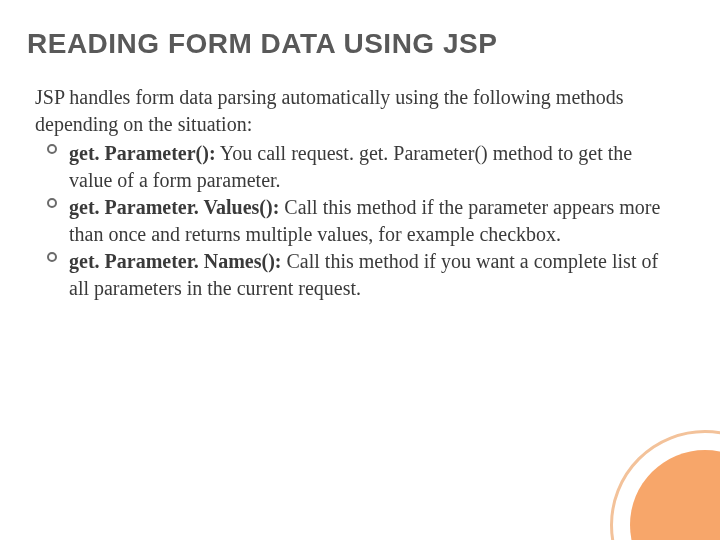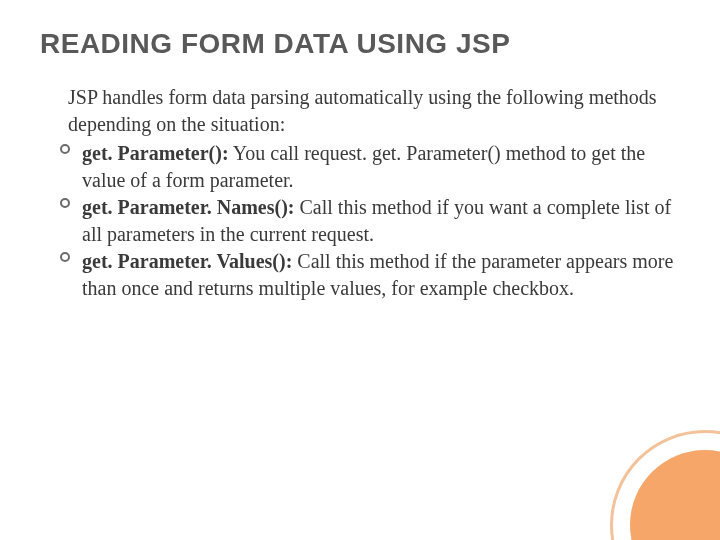--- a/index.html
+++ b/index.html
@@ -11,34 +11,34 @@
     font-family: "Times New Roman", Times, serif;
     color: #3a3a3a;
     position: relative;
     overflow: hidden;
   }
   .slide {
     position: relative;
     width: 720px;
     height: 540px;
     box-sizing: border-box;
-    padding: 28px 40px 0 40px;
+    padding: 28px 40px 0 27px;
   }
   .title {
     font-family: Arial, Helvetica, sans-serif;
     font-weight: 700;
     font-size: 28px;
     color: #595959;
     letter-spacing: 0.5px;
     margin: 0 0 24px 0;
   }
   .intro {
     font-size: 20px;
     line-height: 1.35;
-    margin: 0 0 2px 28px;
+    margin: 0 0 2px 8px;
   }
   ul.items {
     list-style: none;
     margin: 0;
     padding: 0 0 0 20px;
   }
   ul.items li {
     font-size: 20px;
     line-height: 1.35;
     position: relative;
@@ -93,25 +93,25 @@
 
   <p class="intro">JSP handles form data parsing automatically using the following methods depending on the situation:</p>
 
   <ul class="items">
     <li>
       <span class="bullet"></span>
       <span class="b">get. Parameter():</span><span> You call request. get. Parameter() method to get the value of a form parameter.</span>
     </li>
     <li>
       <span class="bullet"></span>
-      <span class="b">get. Parameter. Names():</span><span> Call this method if you want a complete list of all parameters in the current request.</span>
+      <span class="b">get. Parameter. Values():</span><span> Call this method if the parameter appears more than once and returns multiple values, for example checkbox.</span>
     </li>
     <li>
       <span class="bullet"></span>
-      <span class="b">get. Parameter. Values():</span><span> Call this method if the parameter appears more than once and returns multiple values, for example checkbox.</span>
+      <span class="b">get. Parameter. Names():</span><span> Call this method if you want a complete list of all parameters in the current request.</span>
     </li>
   </ul>
 
   <div class="corner">
     <div class="corner-ring"></div>
     <div class="corner-arc"></div>
   </div>
 </div>
 
 </body></html>

